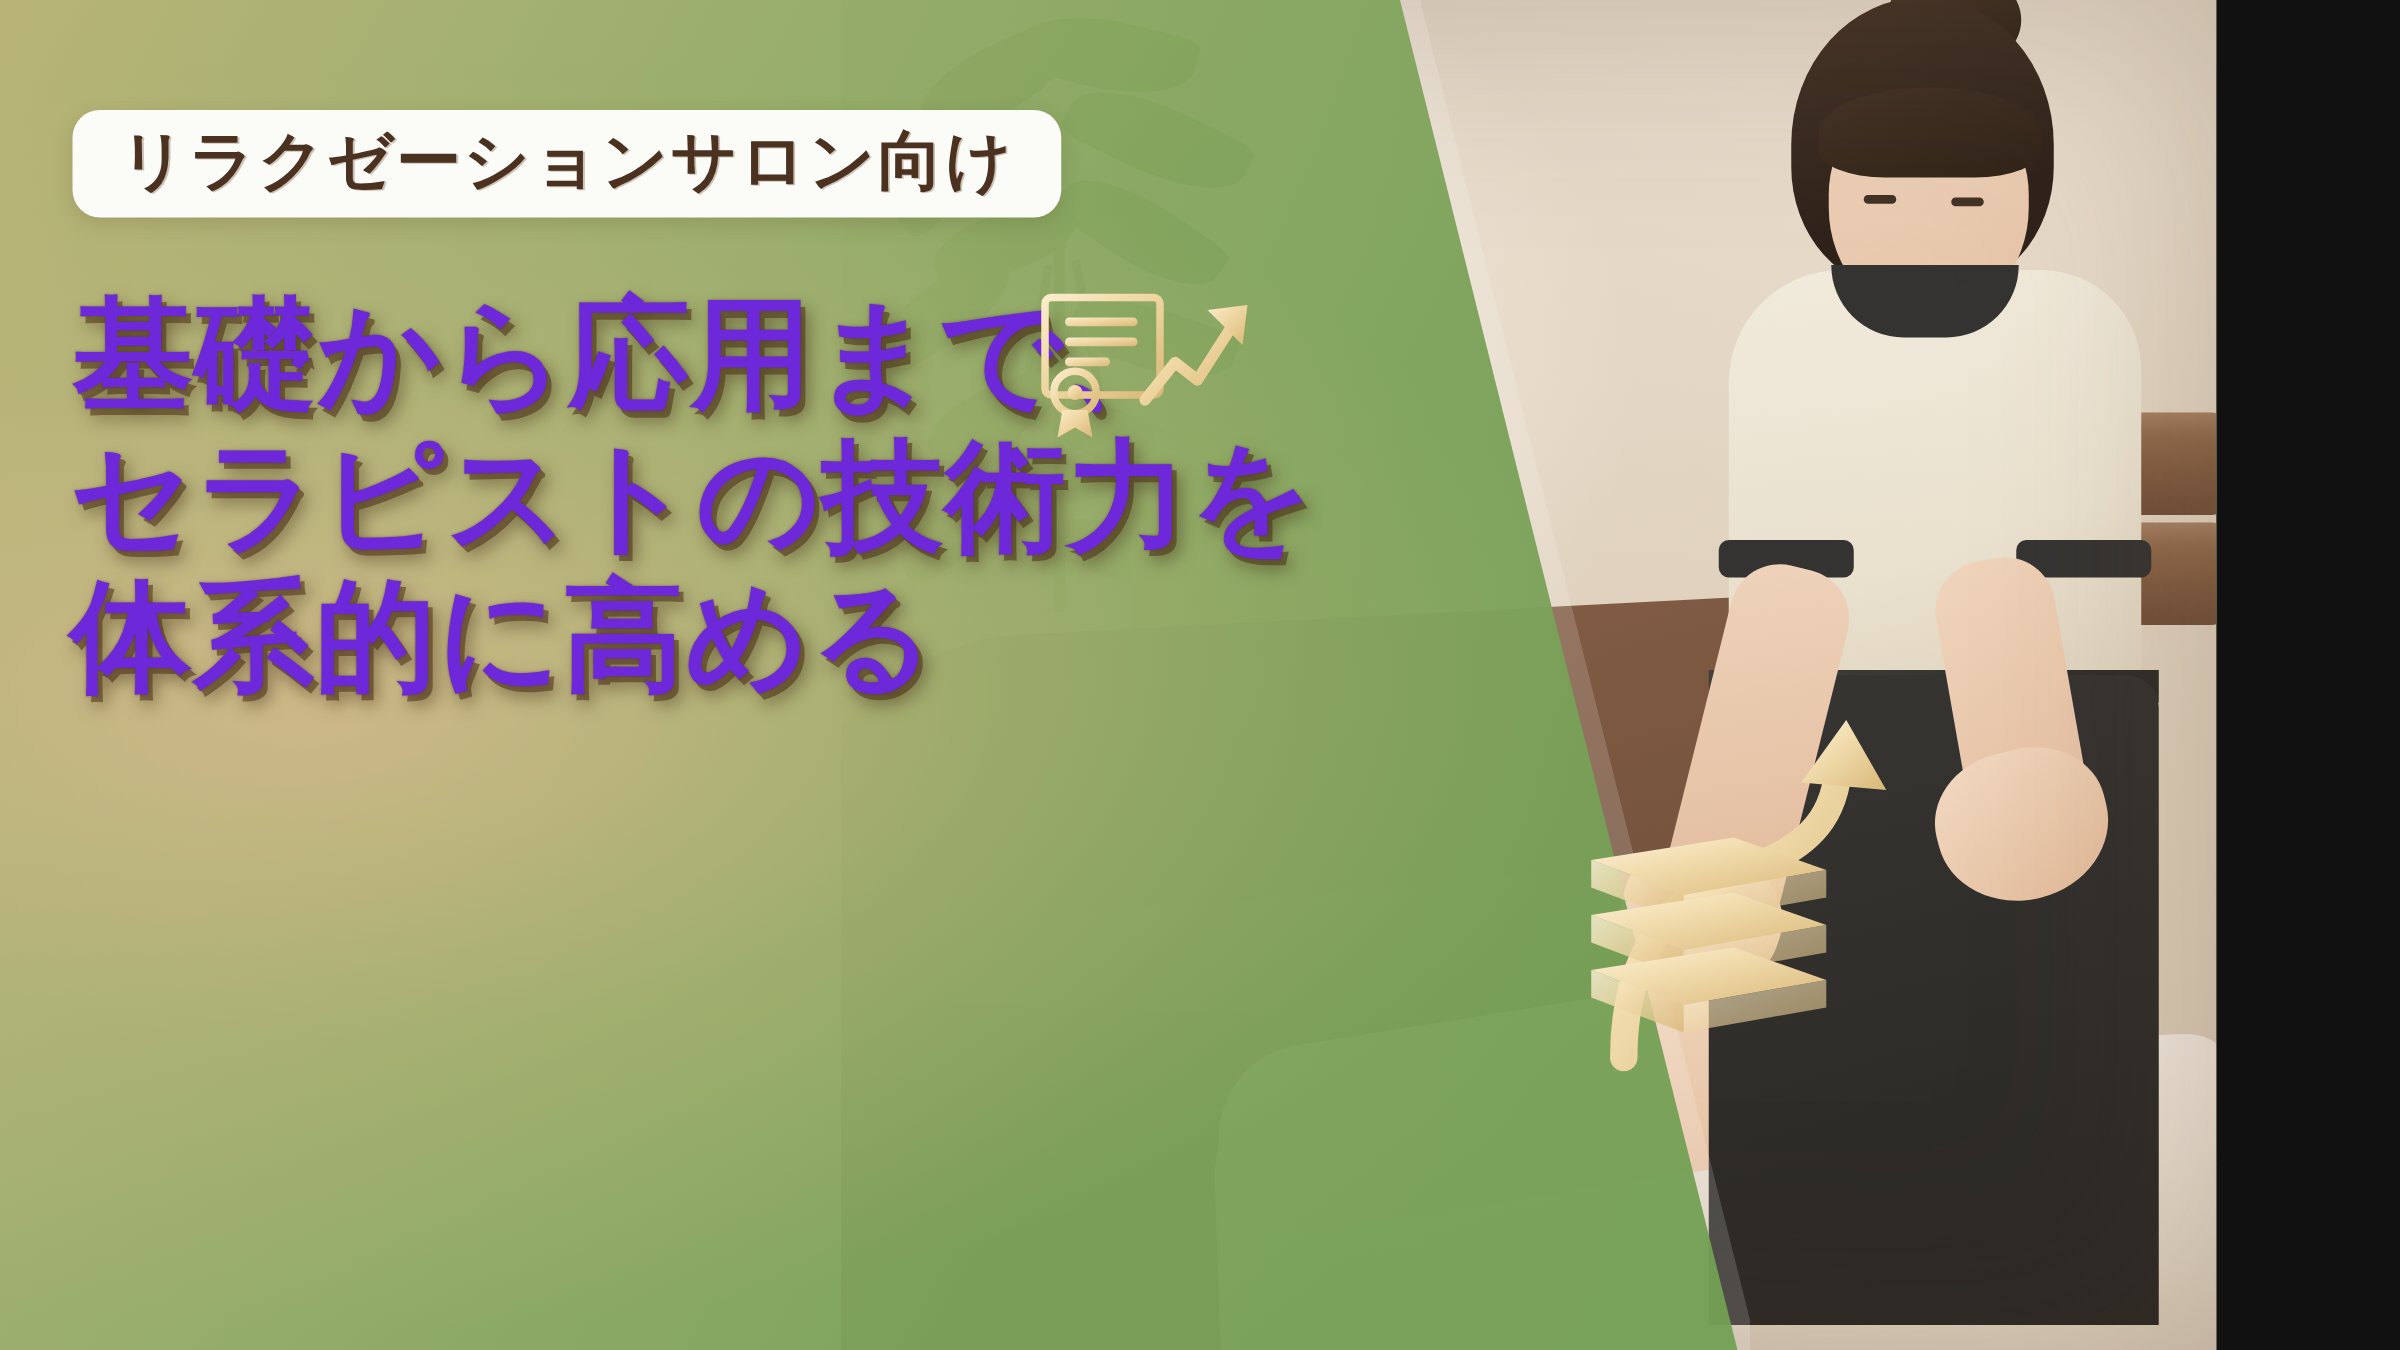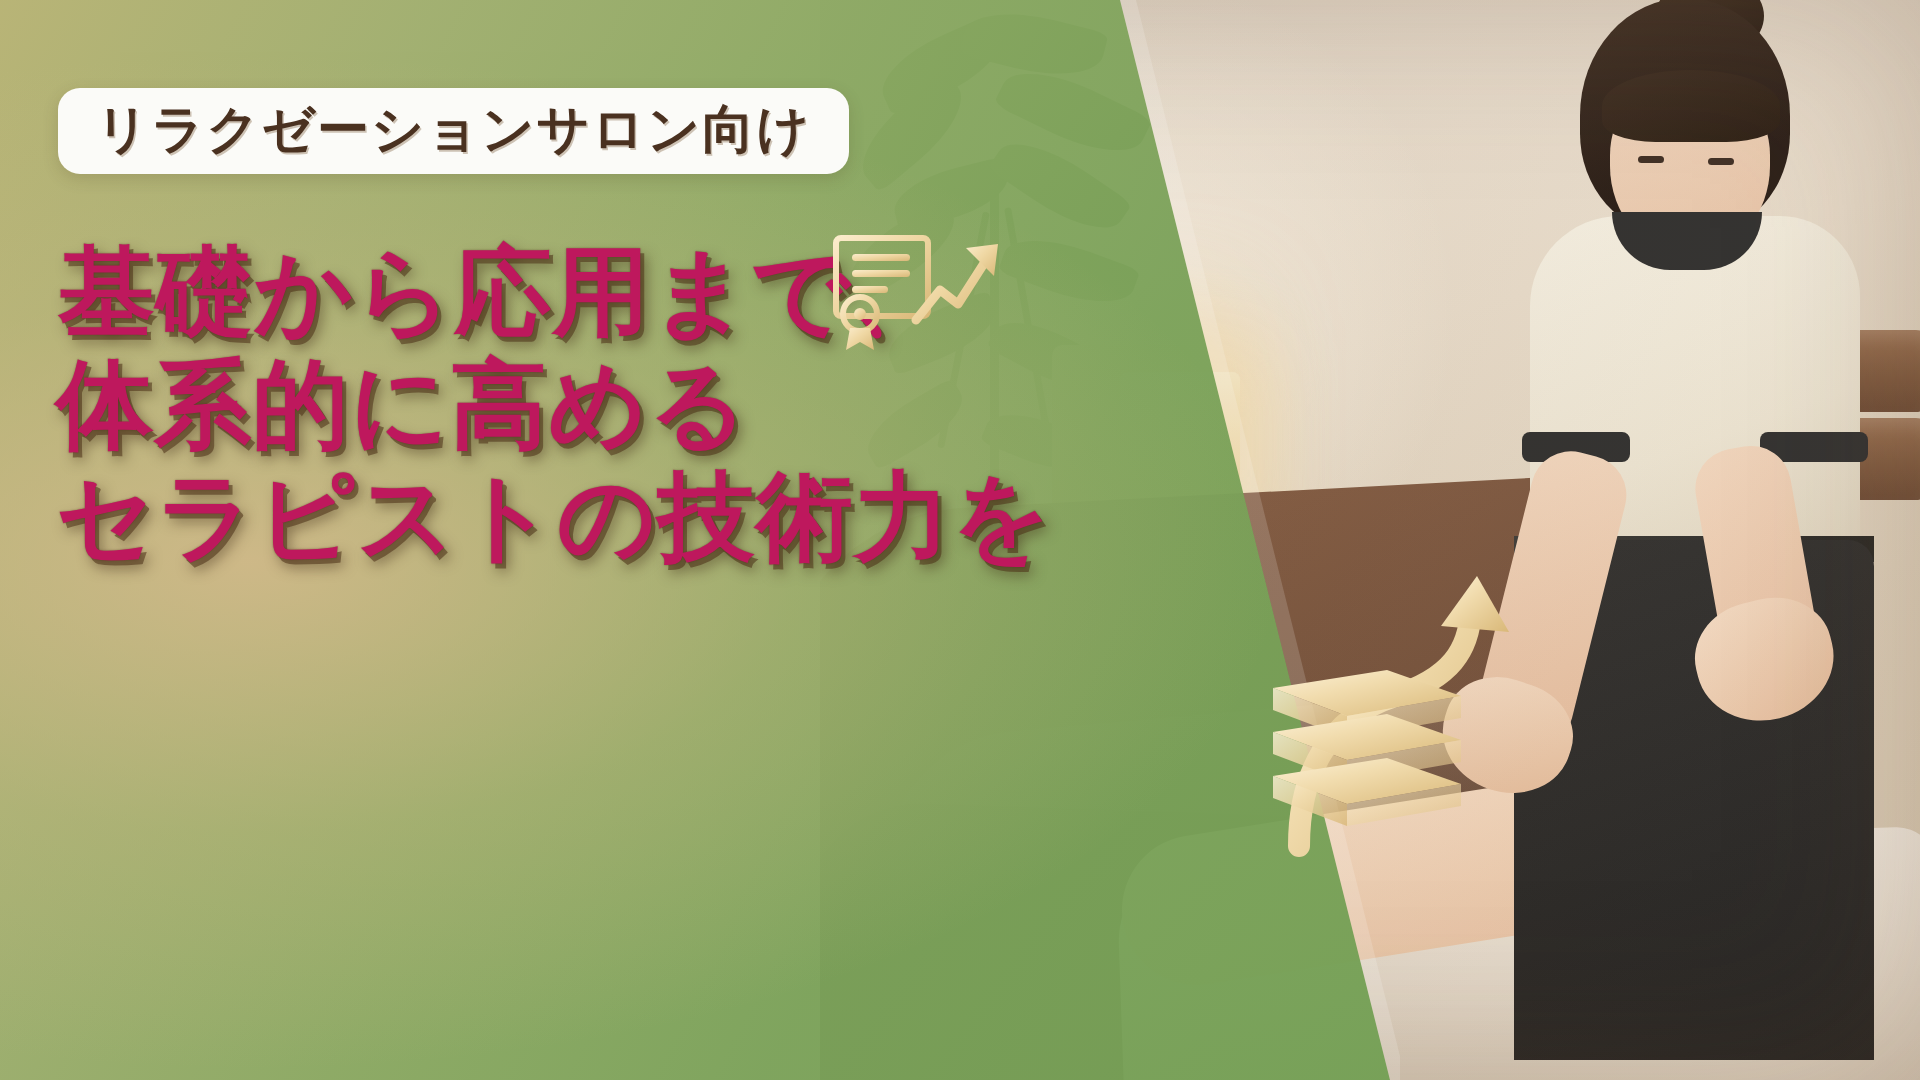--- a/index.html
+++ b/index.html
@@ -1,19 +1,19 @@
 <!DOCTYPE html>
 <html lang="ja"><head>
 <meta charset="utf-8">
 <title>Banner</title>
 <style>
   html,body{margin:0;padding:0;background:#111;}
   *{box-sizing:border-box;}
   #stage{
-    position:relative;width:1920px;height:1080px;overflow:hidden;
+    position:relative;width:1773px;height:1080px;overflow:hidden;
     font-family:"DejaVu Sans","Liberation Sans",sans-serif;
     background:#e9dcc2;
   }
 
   
   .bg-base{position:absolute;inset:0;
     background:linear-gradient(100deg,#f0e0c6 0%,#ecddc0 18%,#e6dcbe 34%,#d9dcb4 52%,#cfd8ab 68%,#ccd6a7 100%);}
   .bg-band-top{position:absolute;left:0;top:0;width:100%;height:52px;
     background:linear-gradient(95deg,#f7ead6 0%,#f2e4c9 30%,#e2e0bd 60%,#d2d9ab 100%);opacity:.85;}
   .bg-band-left{position:absolute;left:0;top:0;width:120px;height:100%;
@@ -119,26 +119,27 @@
   }
   .badge-text{
     font-size:52px;line-height:1;font-weight:700;color:#4a3120;
     letter-spacing:2px;white-space:nowrap;
     text-shadow:1.5px 1.5px 0 rgba(120,90,55,.35);
   }
 
   
   .headline{position:absolute;left:56px;top:238px;z-index:6;width:1060px;}
   .hl{
-    color:#be185d;font-weight:800;font-size:97px;line-height:1.12;
+    color:#6d28d9;font-weight:800;font-size:97px;line-height:1.12;
     letter-spacing:1px;white-space:nowrap;
     text-shadow:
       0 0 2px rgba(70,45,20,.55),
       4px 5px 0 rgba(74,48,22,.55),
       6px 8px 14px rgba(55,35,15,.52);
+    font-family: Liberation Mono, monospace;
   }
   .hl.l1{margin-left:2px;}
   .hl.l2{margin-top:4px;}
   .hl.l3{margin-top:4px;}
   .hl.l4{margin-top:4px;}
 
   
   .icon-cert{position:absolute;left:830px;top:232px;width:180px;height:122px;z-index:7;}
   .icon-books{position:absolute;left:1255px;top:570px;width:280px;height:290px;z-index:7;}
 </style>
@@ -219,22 +220,22 @@
   <div class="green-panel"></div>
   <div class="green-panel-shade"></div>
   <div class="green-edge"></div>
 
   <div class="badge">
     <div class="badge-text">リラクゼーションサロン向け</div>
   </div>
 
   <div class="headline">
     <div class="hl l1">基礎から応用まで、</div>
+    <div class="hl l2">セラピストの技術力を</div>
     <div class="hl l3">体系的に高める</div>
-    <div class="hl l2">セラピストの技術力を</div>
   </div>
 
   <svg class="icon-cert" viewBox="0 0 180 122">
     <defs>
       <linearGradient id="goldA" x1="0" y1="0" x2="1" y2="1">
         <stop offset="0%" stop-color="#fbeccb"></stop>
         <stop offset="45%" stop-color="#efd7a3"></stop>
         <stop offset="100%" stop-color="#d9b878"></stop>
       </linearGradient>
     </defs>

